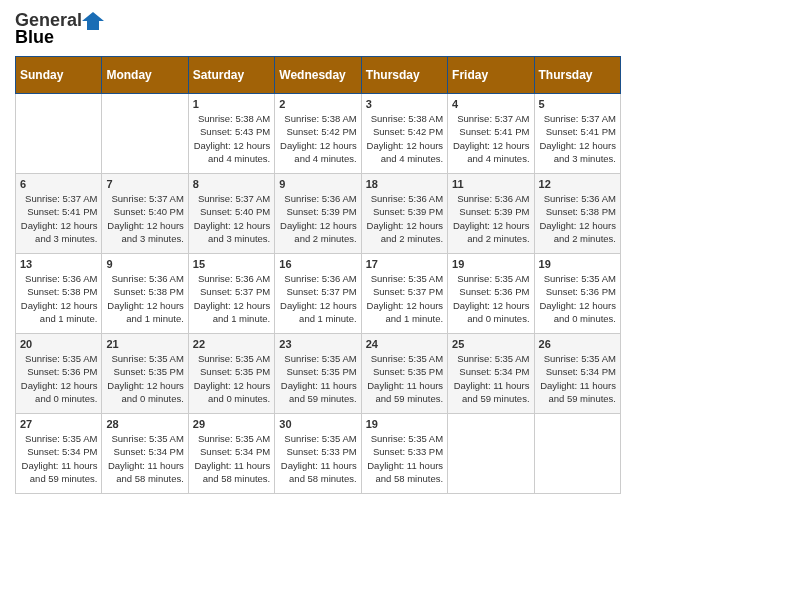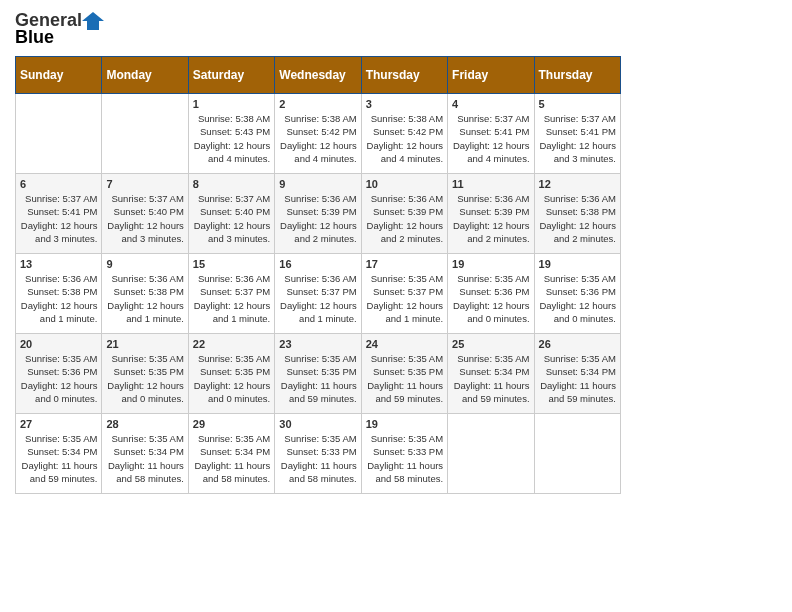--- a/index.html
+++ b/index.html
@@ -174,21 +174,21 @@
 and 3 minutes.</div>
           </td>
           <td>
             <span class="day-num">9</span>
             <div class="day-info" style="white-space: pre-line;">Sunrise: 5:36 AM
 Sunset: 5:39 PM
 Daylight: 12 hours
 and 2 minutes.</div>
           </td>
           <td>
-            <span class="day-num">10</span>
+            <span class="day-num">18</span>
             <div class="day-info" style="white-space: pre-line;">Sunrise: 5:36 AM
 Sunset: 5:39 PM
 Daylight: 12 hours
 and 2 minutes.</div>
           </td>
           <td>
             <span class="day-num">11</span>
             <div class="day-info" style="white-space: pre-line;">Sunrise: 5:36 AM
 Sunset: 5:39 PM
 Daylight: 12 hours

